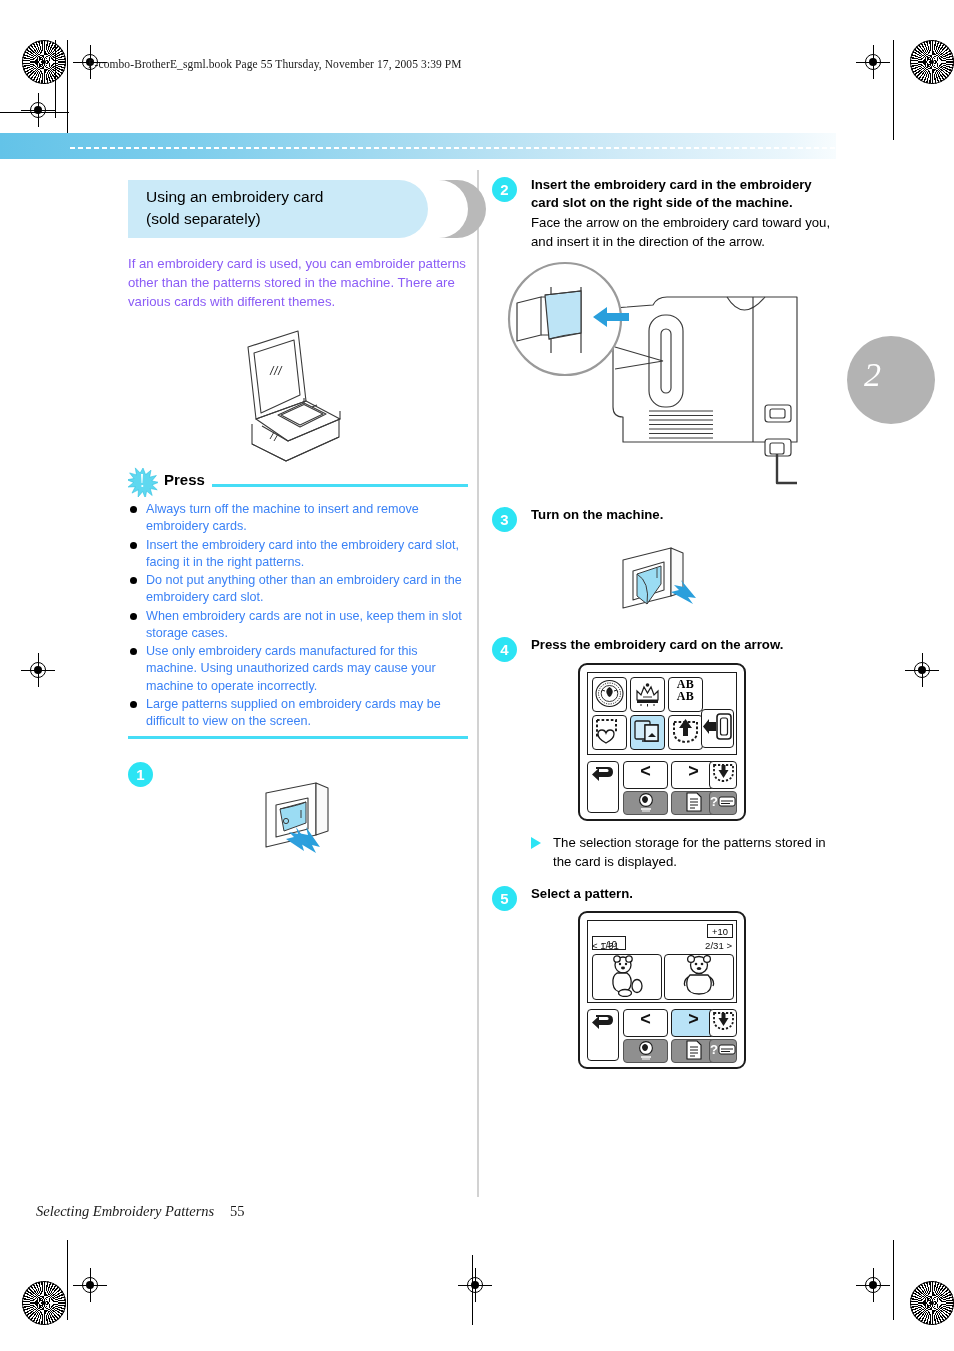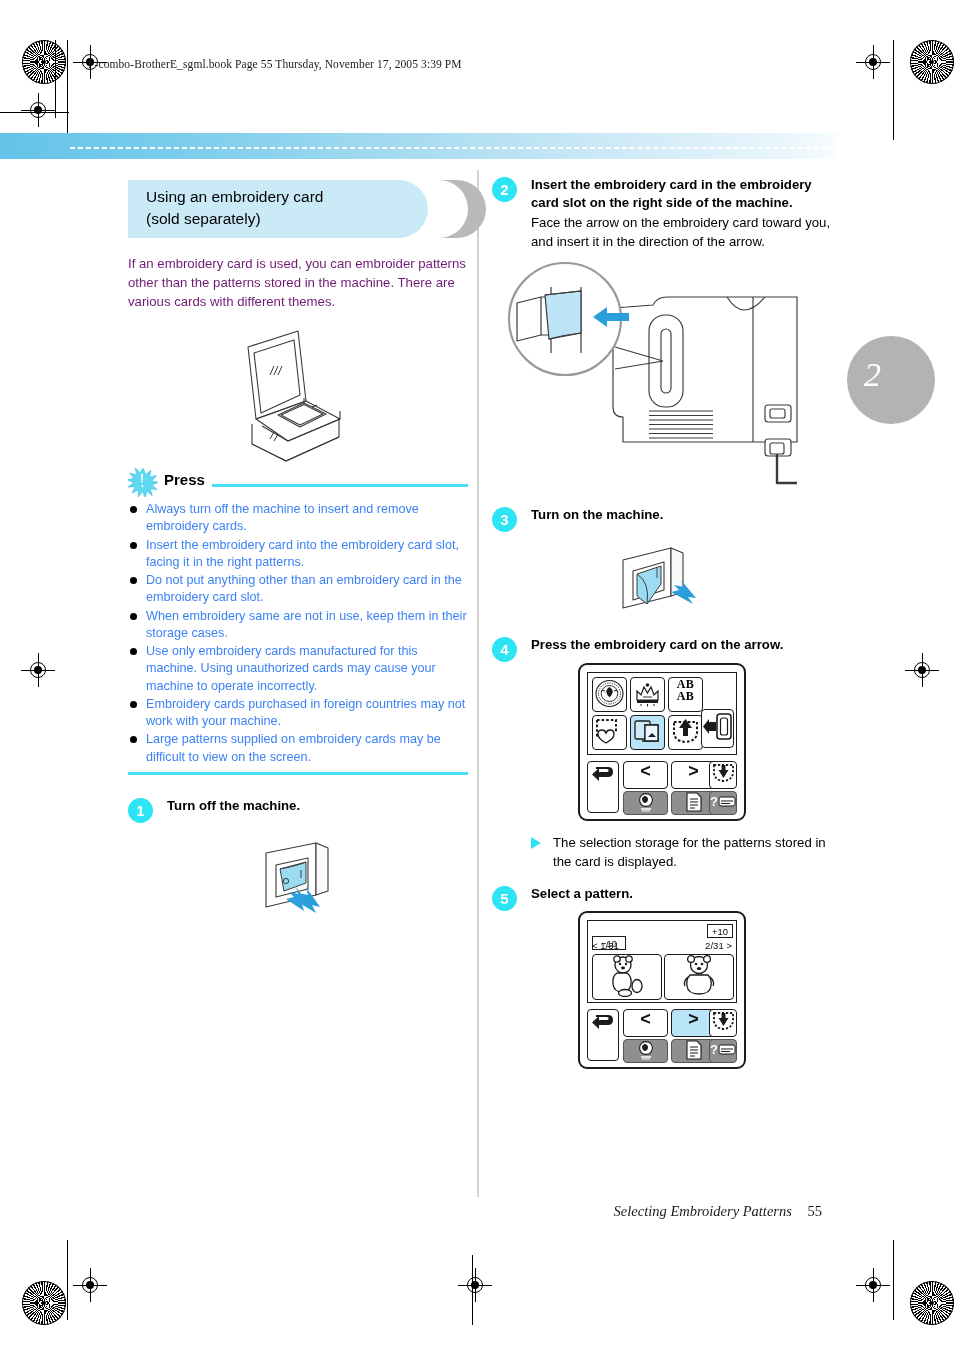--- a/index.html
+++ b/index.html
@@ -41,21 +41,21 @@
   .colL{left:128px;top:178px;}
   .colR{left:492px;top:176px;}
 
   
   .titlewrap{position:relative;height:62px;margin-bottom:14px;}
   .tbShadow{position:absolute;left:18px;top:2px;width:340px;height:58px;border-radius:0 29px 29px 0;background:#b9b9b9;}
   .tbWhite{position:absolute;left:10px;top:2px;width:330px;height:58px;border-radius:0 29px 29px 0;background:#fff;}
   .tbBlue{position:absolute;left:0;top:2px;width:300px;height:58px;border-radius:0 29px 29px 0;background:#cbeaf8;}
   .titletext{position:absolute;left:18px;top:8px;width:300px;font-size:15.5px;font-weight:normal;line-height:1.42;color:#000;}
 
-  .body-p{font-size:13.2px;line-height:1.44;color:#701a75;margin:0 0 6px 0;}
+  .body-p{font-size:13.2px;line-height:1.44;color:#8b5cf6;margin:0 0 6px 0;}
 
   
   .cardill{position:relative;height:140px;margin:12px 0 8px 0;}
 
   
   .notebox{margin-top:6px;position:relative;}
   .noteheadrow{position:relative;height:26px;}
   .noteburst{position:absolute;left:0px;top:-4px;width:30px;height:30px;}
   .notelabel{position:absolute;left:36px;top:0px;font-size:15px;font-weight:bold;}
   .noterule{position:absolute;left:84px;top:13px;right:0;height:3px;background:#46ddf6;}
@@ -87,22 +87,22 @@
   .key.gray{background:#8f8f8f;border-color:#555;}
   .lcd-bot{position:absolute;left:7px;top:96px;width:150px;height:54px;}
 
   .abab{font-family:"Liberation Serif",serif;font-size:12px;font-weight:bold;line-height:1.0;text-align:center;letter-spacing:.5px;}
   .chev{font-size:18px;font-weight:bold;line-height:1;color:#111;font-family:"Liberation Sans",sans-serif;}
   .pgtxt{position:absolute;font-size:9.6px;font-family:"Liberation Sans",sans-serif;color:#111;white-space:nowrap;}
   .pmbox{position:absolute;border:1.4px solid #1b1b1b;background:#fff;font-size:9.4px;
       display:flex;align-items:center;justify-content:center;box-sizing:border-box;}
 
   
-  .footer{position:absolute;left:0;top:1203px;width:822px;text-align:right;
-     font-family:"Liberation Serif",serif;font-style:italic;font-size:14.5px;color:#1a1a1a;}
+  .footer{position:absolute;left:0;top:1203px;width:822px;
+     font-family:"Liberation Serif",serif;font-style:italic;font-size:14.5px;color:#1a1a1a;padding-left:36px;}
   .footer .pg{font-style:normal;margin-left:12px;}
 </style>
 </head>
 <body>
 
 <div class="startarget" style="left:22px;top:40px;"></div>
 <div class="startarget" style="left:22px;top:1281px;"></div>
 <div class="startarget" style="left:910px;top:40px;"></div>
 <div class="startarget" style="left:910px;top:1281px;"></div>
 
@@ -225,33 +225,29 @@
           </g>
         </svg>
       </div>
       <div class="notelabel">Press</div>
       <div class="noterule"></div>
     </div>
     <ul class="notes">
       <li>Always turn off the machine to insert and remove embroidery cards.</li>
       <li>Insert the embroidery card into the embroidery card slot, facing it in the right patterns.</li>
       <li>Do not put anything other than an embroidery card in the embroidery card slot.</li>
-      <li>When embroidery same are not in use, keep them in their storage cases.</li>
+      <li>When embroidery cards are not in use, keep them in slot storage cases.</li>
       <li>Use only embroidery cards manufactured for this machine. Using unauthorized cards may cause your machine to operate incorrectly.</li>
-      <li>Embroidery cards purchased in foreign countries may not work with your machine.</li>
       <li>Large patterns supplied on embroidery cards may be difficult to view on the screen.</li>
     </ul>
     <div class="notebottom"></div>
   </div>
 
   <div class="step" style="margin-top:22px;">
     <div class="stepnum">1</div>
-    <div class="steptxt">
-      <div class="hd">Turn off the machine.</div>
-    </div>
     <div class="illus">
       <svg width="340" height="100" viewBox="0 0 340 100">
         <g fill="none" stroke="#3a3a3a" stroke-width="1.1" stroke-linejoin="round">
           <path d="M138 32 L188 22 L188 74 L138 86 Z" fill="#fff"></path>
           <path d="M188 22 L200 27 L200 70 L188 74 Z" fill="#fafafa"></path>
           <path d="M148 44 L180 37 L180 68 L148 76 Z" fill="#fff"></path>
         </g>
         <g>
           <path d="M152 48 L178 41 L178 62 L156 70 Z" fill="#9bdcf3" stroke="#3a3a3a" stroke-width="1"></path>
           <path d="M152 48 Q172 44 178 41" fill="none" stroke="#3a3a3a" stroke-width="1"></path>

